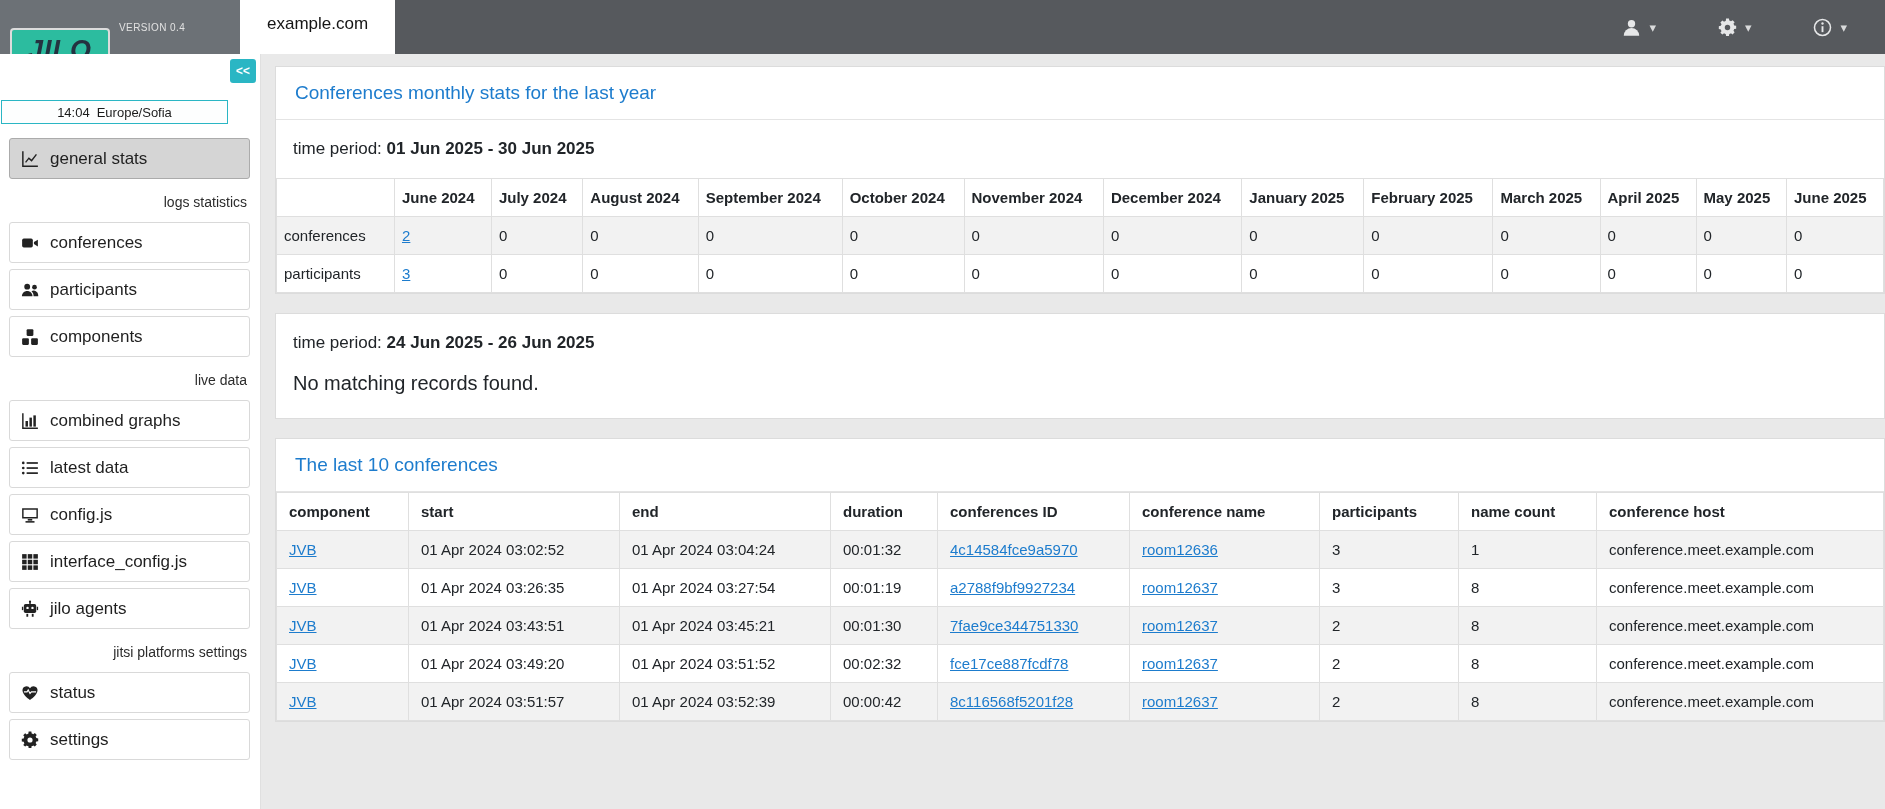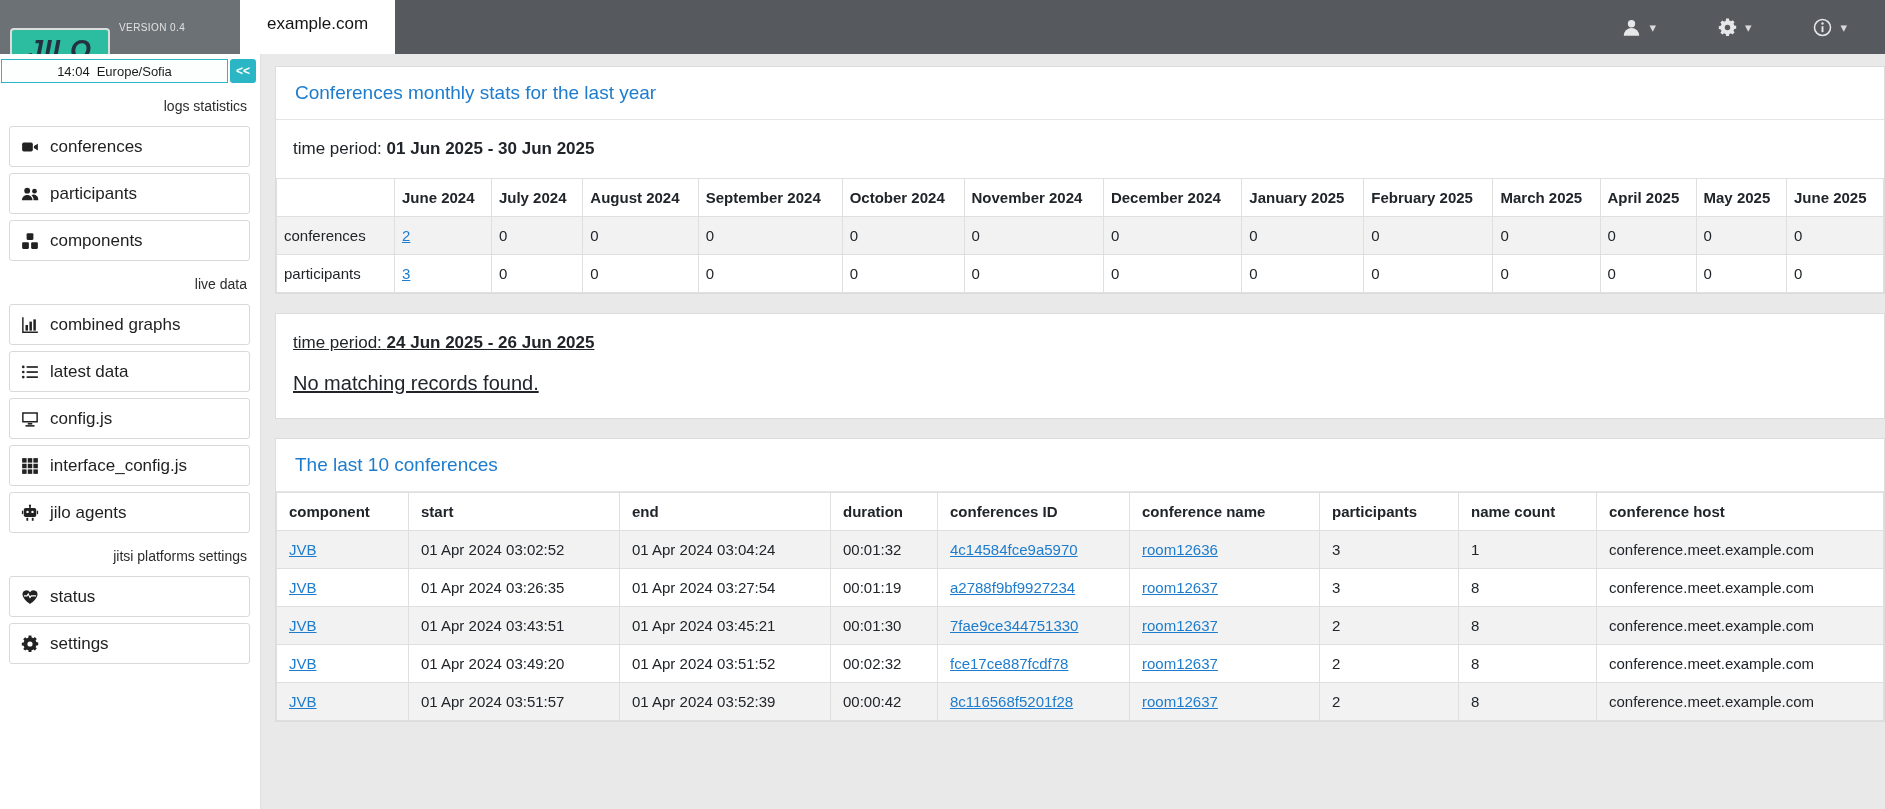--- a/index.html
+++ b/index.html
@@ -80,20 +80,21 @@
     flex: 1;
     border: 1px solid var(--accent-cyan, #2ab6c4);
     background: #fdfefe;
     font-size: 13px;
     color: #1b1b1b;
     display: flex;
     align-items: center;
     justify-content: center;
     gap: 7px;
     height: 24px;
+    margin-top: 41px;
   }
   .collapse-btn {
     width: 26px;
     height: 24px;
     background: var(--accent-cyan, #2ab6c4);
     color: #ffffff;
     border: none;
     border-radius: 3px;
     font-size: 12px;
     font-weight: bold;
@@ -132,21 +133,21 @@
     margin-bottom: 19px;
   }
   .card-header { padding: 15px 19px; border-bottom: 1px solid #e4e4e4; }
   .card-title {
     color: var(--link-blue, #1d7ccd);
     font-size: 19px;
     text-decoration: none;
     cursor: pointer;
   }
   .card-body-pad { padding: 19px 0 0; }
-  .card-body-pad2 { padding: 19px 0 23px; text-decoration: underline; }
+  .card-body-pad2 { padding: 19px 0 23px; }
   .time-period { margin: 0 0 19px 17px; font-size: 17px; }
   .empty-msg { margin: 4px 0 0 17px; font-size: 20px; }
 
   .data-table {
     border-collapse: collapse;
     width: 100%;
     font-size: 15px;
     background: #14b8a6;
   }
   .data-table th, .data-table td {
@@ -217,20 +218,29 @@
 
     <aside class="sidebar">
       <div class="clock-row">
         <div class="clock-box">
           <span>14:04</span>
           <span>Europe/Sofia</span>
         </div>
         <button class="collapse-btn">&lt;&lt;</button>
       </div>
       <nav id="sidebar-entries">
+          <div class="side-item active">
+            <span class="icon">
+              <svg viewBox="0 0 16 16" fill="currentColor">
+                <path d="M1 1h1.3v12.7H15V15H1z"></path>
+                <path d="M3.6 10.6l3.3-4.2 2.5 2.1 3.8-5 1 .8-4.7 6.1-2.5-2.1-2.5 3.1z"></path>
+              </svg>
+            </span>
+            <span class="side-label">general stats</span>
+          </div>
           <div class="side-section">logs statistics</div>
           <div class="side-item">
             <span class="icon">
               <svg viewBox="0 0 16 16" fill="currentColor">
                 <rect x="1" y="4" width="9.5" height="8" rx="1.5"></rect>
                 <path d="M11.5 7.2 15 5v6l-3.5-2.2z"></path>
               </svg>
             </span>
             <span class="side-label">conferences</span>
           </div>

